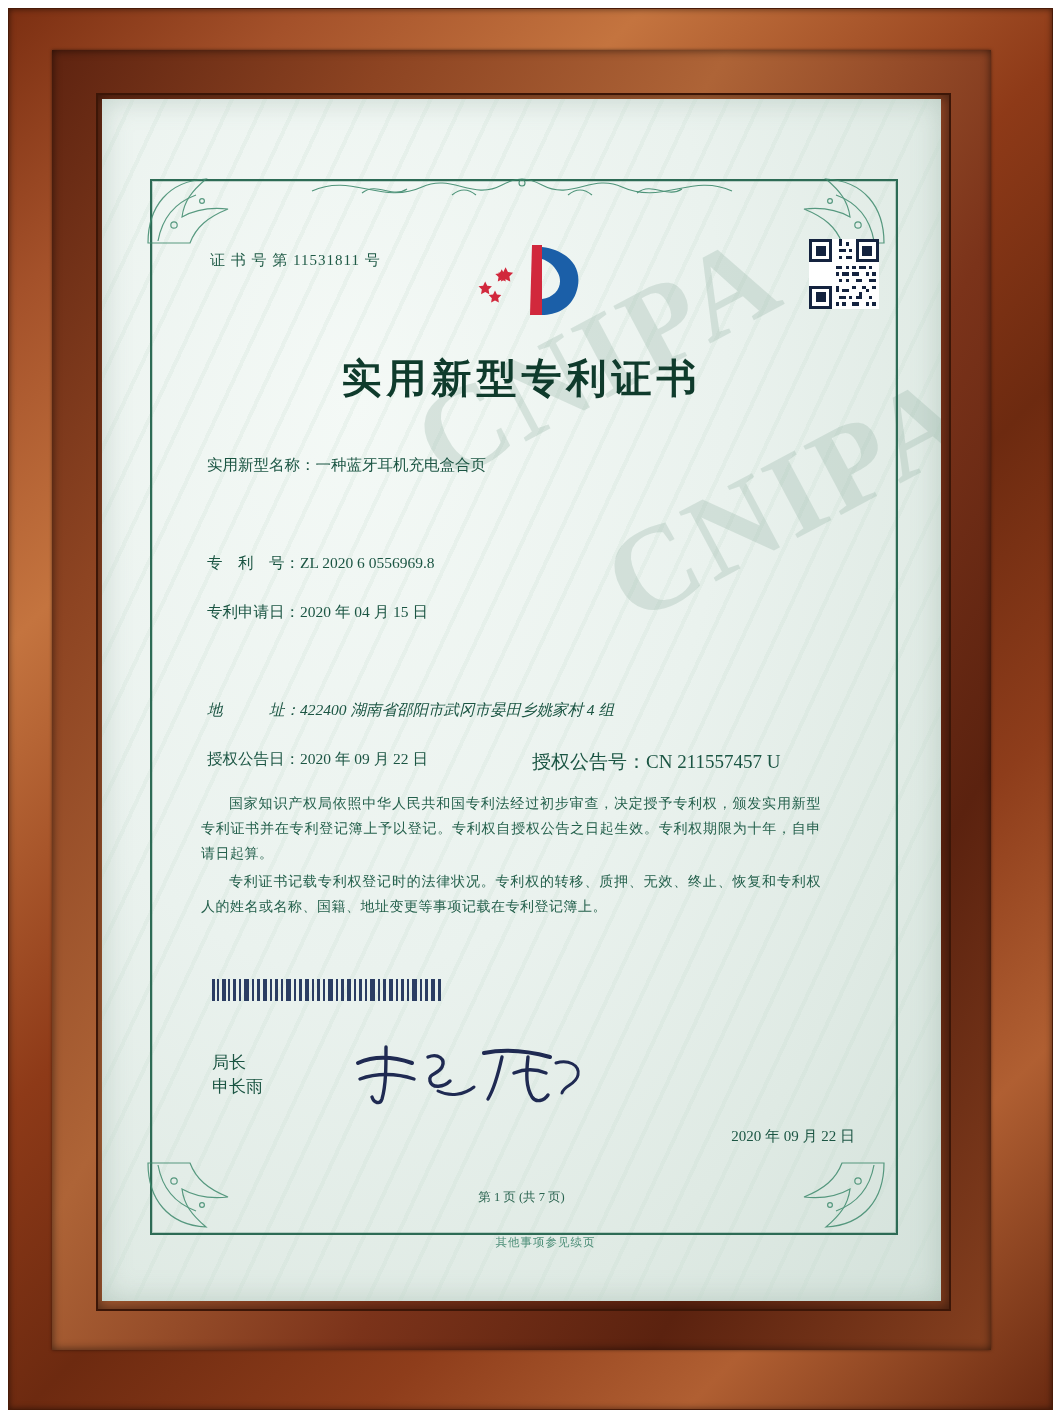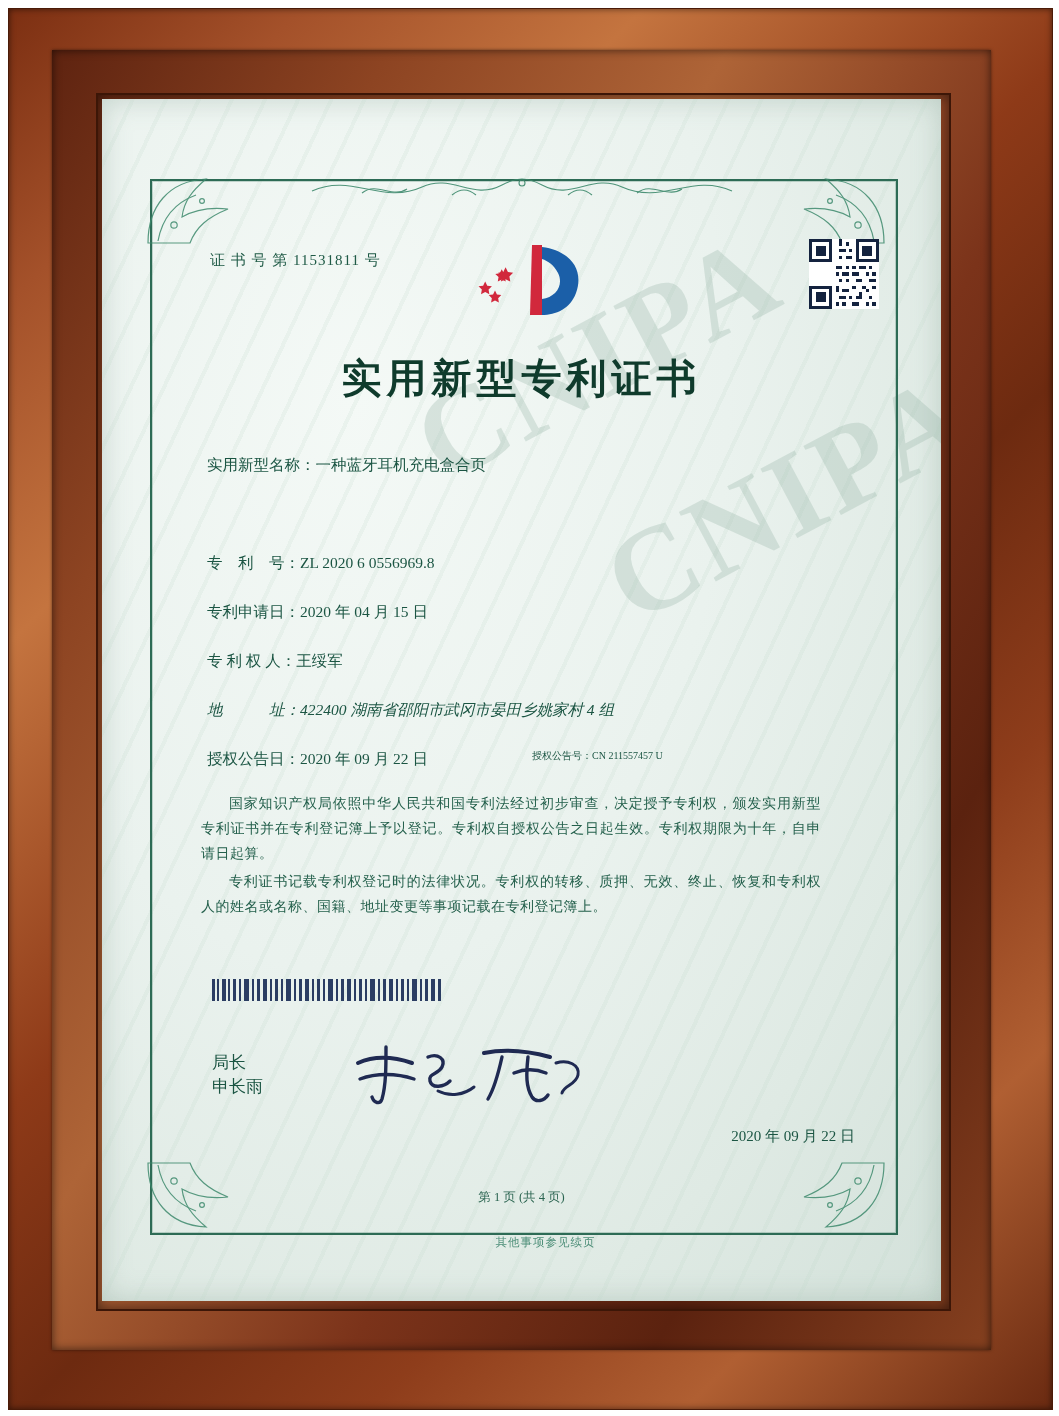--- a/index.html
+++ b/index.html
@@ -159,21 +159,21 @@
   .f-inv    { top: 405px; }
   .f-patno  { top: 454px; }
   .f-appdt  { top: 503px; font-family: Liberation Serif, serif; }
   .f-owner  { top: 552px; }
   .f-addr   { top: 601px; font-style: italic; }
   .f-grant  { top: 650px; }
 
   .grant-right {
     position: absolute;
     left: 430px; top: 650px;
-    font-size: 10px;
+    font-size: 19px;
     color: #1b5543;
     white-space: nowrap;
   }
 
   
   .para {
     position: absolute;
     left: 99px;
     width: 620px;
     font-size: 14px;
@@ -355,23 +355,20 @@
 
 
   <div class="field f-patno">
     <span class="lbl">专　利　号：</span><span class="val">ZL 2020 6 0556969.8</span>
   </div>
 
   <div class="field f-appdt">
     <span class="lbl">专利申请日：</span><span class="val">2020 年 04 月 15 日</span>
   </div>
 
-  <div class="field f-owner">
-    <span class="lbl">专 利 权 人：</span><span class="val">王绥军</span>
-  </div>
 
   <div class="field f-addr">
     <span class="lbl">地　　　址：</span><span class="val">422400  湖南省邵阳市武冈市晏田乡姚家村 4 组</span>
   </div>
 
   <div class="field f-grant">
     <span class="lbl">授权公告日：</span><span class="val">2020 年 09 月 22 日</span>
   </div>
 
   <div class="grant-right">
@@ -437,16 +434,16 @@
     <path d="M86 20 C96 16, 104 22, 100 30 C96 38, 86 36, 88 44 C90 52, 102 50, 108 44"></path>
     <path d="M96 54 C108 60, 122 58, 132 50" stroke-width="3"></path>
     <path d="M142 16 C162 12, 186 14, 208 20" stroke-width="4"></path>
     <path d="M160 20 C156 38, 152 52, 146 62"></path>
     <path d="M186 20 C184 38, 184 50, 190 60 C194 66, 202 64, 206 58"></path>
     <path d="M172 36 C182 32, 194 32, 204 36"></path>
     <path d="M214 26 C226 22, 238 28, 236 38 C234 48, 222 48, 220 56" stroke-width="3"></path>
   </svg>
 
   <div id="issue-date">2020 年 09 月 22 日</div>
-  <div id="page-no">第 1 页 (共 4 页)</div>
+  <div id="page-no">第 1 页 (共 7 页)</div>
   <div id="footnote">其他事项参见续页</div>
 
 </div>
 
 </body></html>

